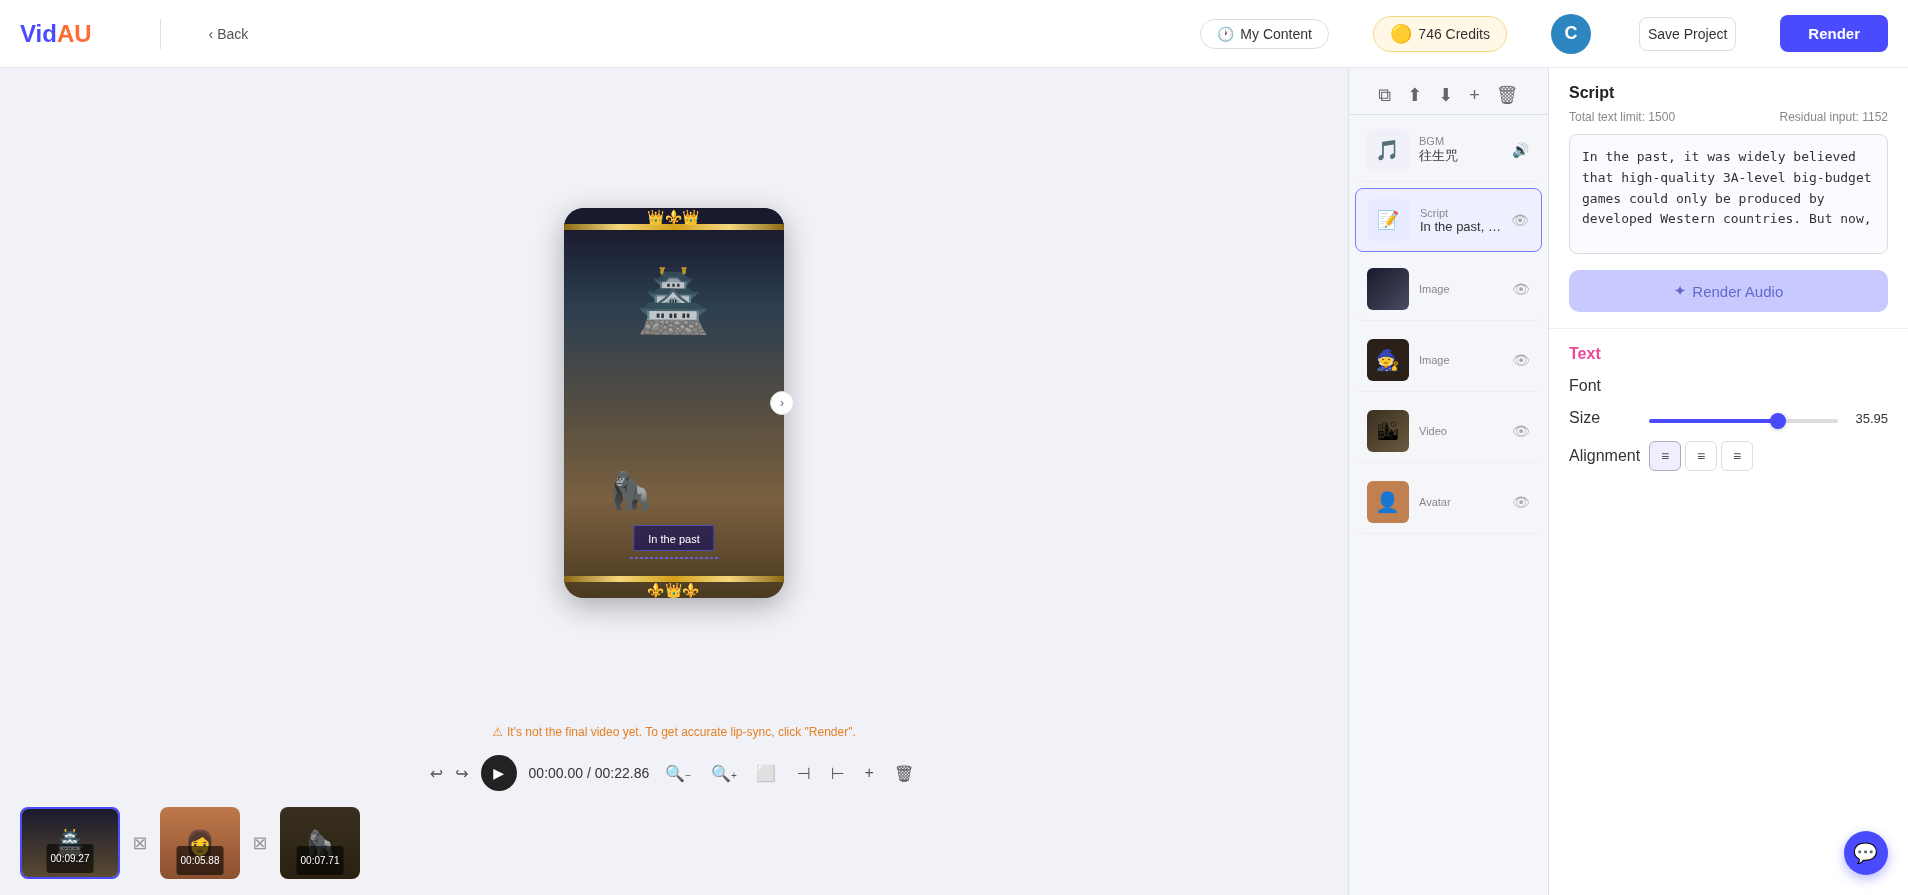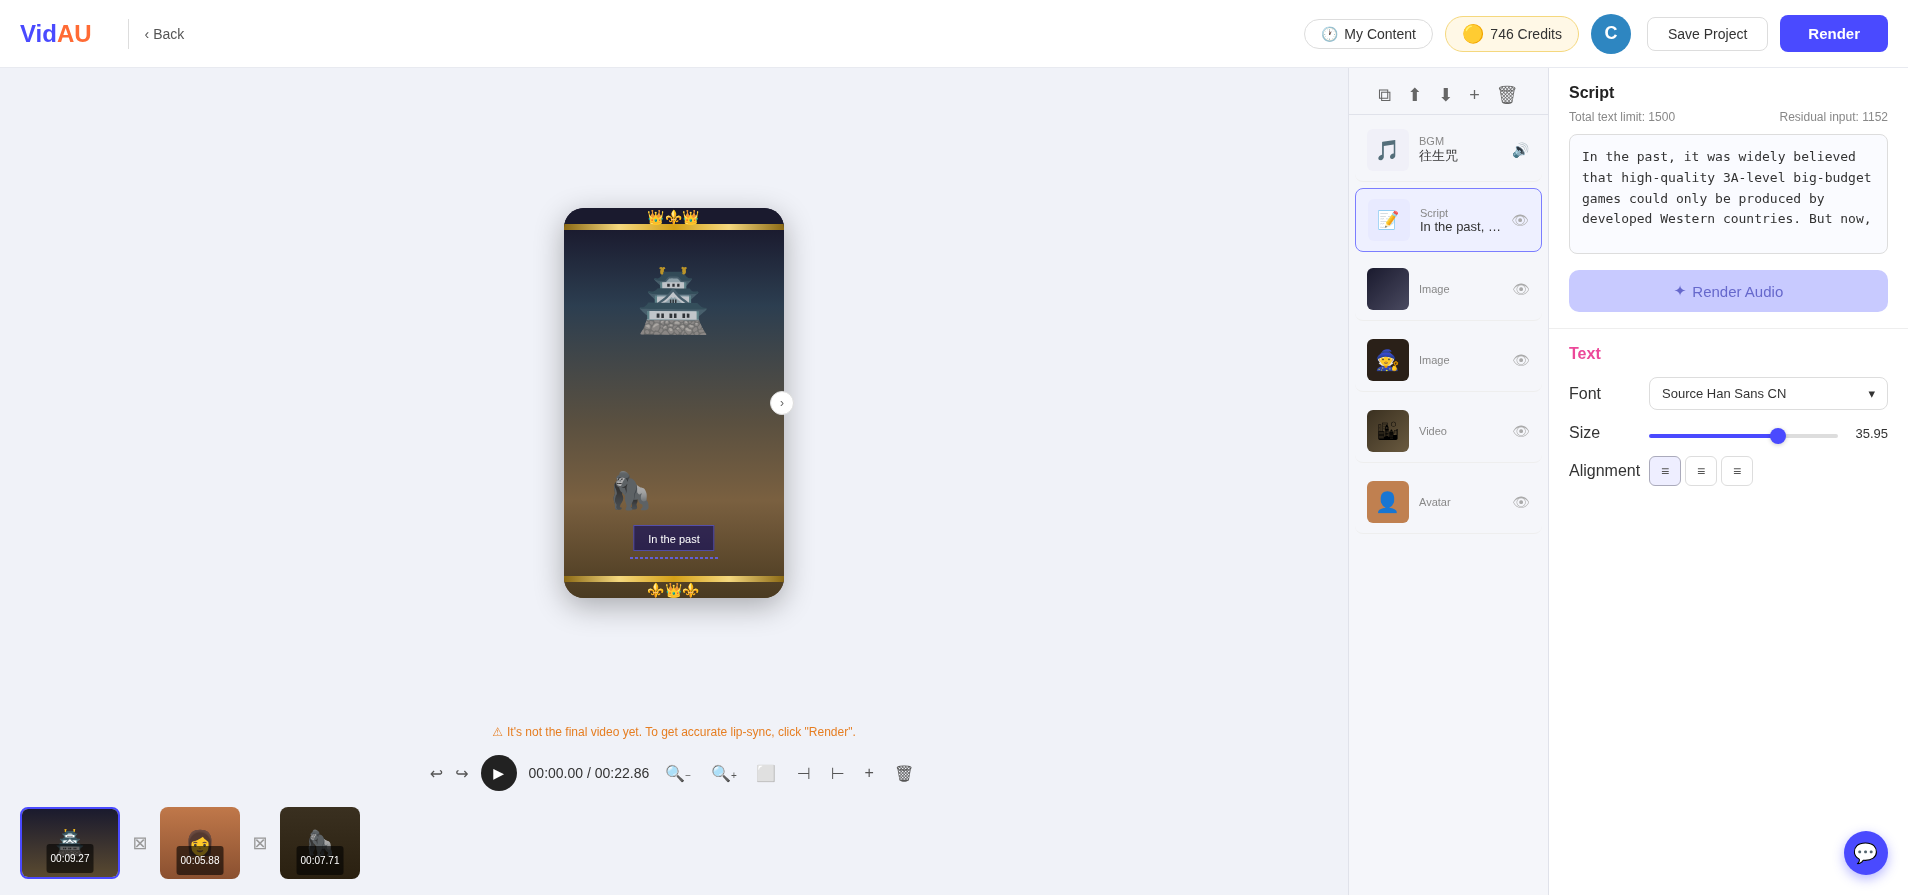--- a/index.html
+++ b/index.html
@@ -8,20 +8,21 @@
     
     .header {
       background: #fff;
       height: 68px;
       display: flex;
       align-items: center;
       padding: 0 20px;
       border-bottom: 1px solid #e8eaf0;
       flex-shrink: 0;
       z-index: 10;
+      gap: 32px;
     }
     .logo {
       font-size: 24px;
       font-weight: 800;
       color: #4a4aff;
       margin-right: 20px;
     }
     .logo span { color: #ff6b35; }
     .divider-v { width: 1px; height: 30px; background: #ddd; margin: 0 16px; }
     .back-btn {
@@ -40,21 +41,21 @@
       cursor: pointer; font-size: 14px; color: #333; margin-right: 12px;
     }
     .credits-coin { font-size: 18px; }
     .avatar-circle {
       width: 40px; height: 40px; border-radius: 50%; background: #2e86c1;
       color: #fff; display: flex; align-items: center; justify-content: center;
       font-size: 18px; font-weight: 600; margin-right: 16px;
     }
     .save-btn {
       background: #fff; border: 1px solid #ddd; border-radius: 8px;
-      padding: 8px 20px; font-size: 14px; cursor: pointer; color: #333; margin-right: 12px;
+      padding: 8px 8px; font-size: 14px; cursor: pointer; color: #333; margin-right: 12px;
     }
     .render-btn {
       background: #4a4aff; color: #fff; border: none; border-radius: 8px;
       padding: 10px 28px; font-size: 15px; font-weight: 600; cursor: pointer;
     }
 
     
     .main {
       display: flex;
       flex: 1;
@@ -548,24 +549,20 @@
         <span>✦</span>
         <span>Render Audio</span>
       </button>
     </div>
 
     <div class="text-section">
       <div class="text-section-title">Text</div>
 
       <div class="text-row">
         <div class="text-row-label">Font</div>
-        <div class="font-select">
-          <span>Source Han Sans CN</span>
-          <span>▾</span>
-        </div>
       </div>
 
       <div class="text-row">
         <div class="text-row-label">Size</div>
         <div class="size-row" style="flex:1;">
           <div class="size-slider-wrap">
             <input type="range" class="size-slider" min="0" max="100" value="70" style="">
           </div>
           <div class="size-value">35.95</div>
         </div>

